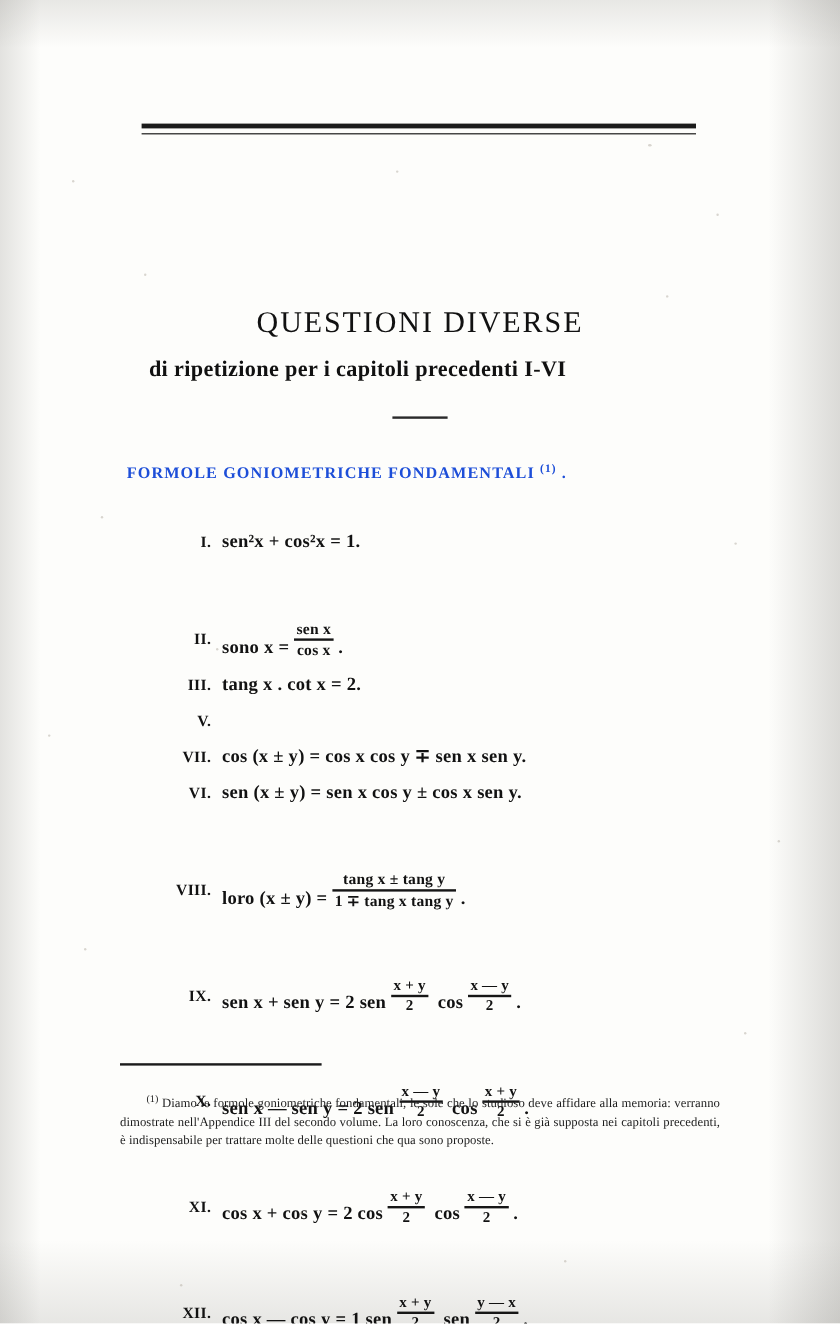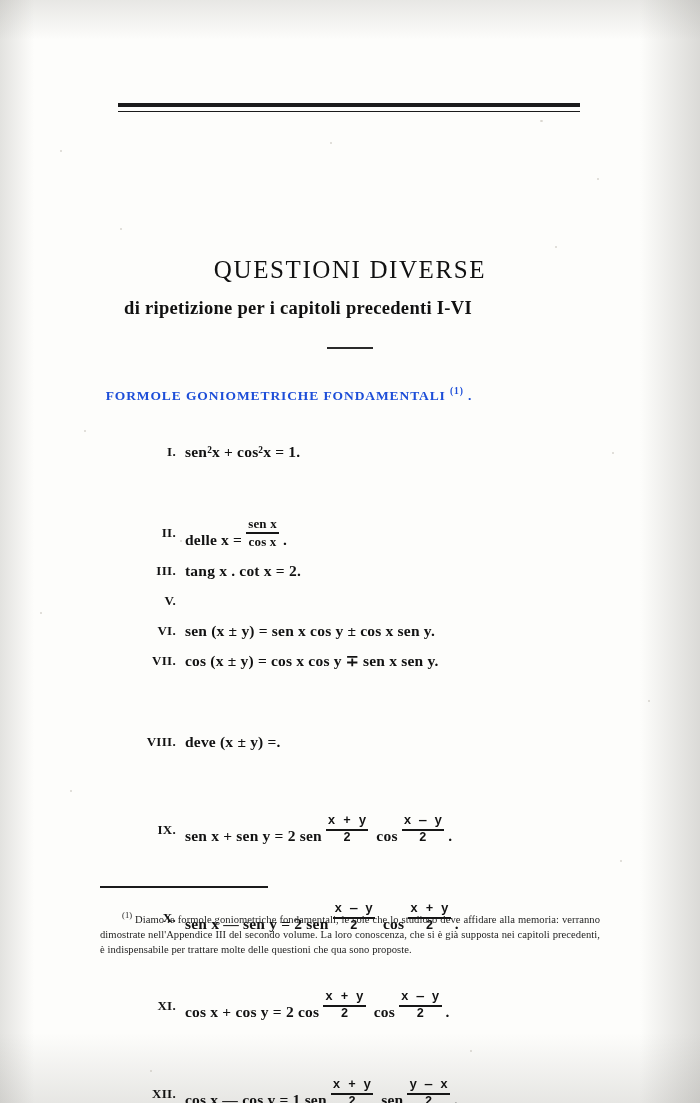--- a/index.html
+++ b/index.html
@@ -180,21 +180,21 @@
     font-weight: bold;
     padding: 0 2px;
     white-space: nowrap;
   }
   .frac .bar {
     height: 1.6px;
     background: #161616;
     width: 100%;
     margin: 1.5px 0;
   }
-  .frac.small .nu, .frac.small .de { font-size: 12.5px; font-family: Liberation Mono, monospace; }
+  .frac.small .nu, .frac.small .de { font-size: 12.5px; }
 
   
   .rule-foot {
     position: absolute;
     left: 100px;
     top: 886px;
     width: 168px;
     height: 2px;
     background: #1b1b1b;
   }
@@ -246,21 +246,21 @@
       <div class="frow">
         <div class="num">I.</div>
         <div class="body">
           <span>sen²x + cos²x = 1.</span>
         </div>
       </div>
 
       <div class="frow tall">
         <div class="num">II.</div>
         <div class="body">
-          <span>delle x =</span>
+          <span>sono x =</span>
           <span class="frac">
             <span class="nu">sen x</span>
             <span class="bar"></span>
             <span class="de">cos x</span>
           </span>
           <span>.</span>
         </div>
       </div>
 
       <div class="frow">
@@ -269,37 +269,42 @@
           <span>tang x . cot x = 2.</span>
         </div>
       </div>
 
 
       <div class="frow">
         <div class="num">V.</div>
       </div>
 
       <div class="frow">
+        <div class="num">VII.</div>
+        <div class="body">
+          <span>cos (x ± y) = cos x cos y ∓ sen x sen y.</span>
+        </div>
+      </div>
+
+      <div class="frow">
         <div class="num">VI.</div>
         <div class="body">
           <span>sen (x ± y) = sen x cos y ± cos x sen y.</span>
         </div>
       </div>
 
-      <div class="frow">
-        <div class="num">VII.</div>
-        <div class="body">
-          <span>cos (x ± y) = cos x cos y ∓ sen x sen y.</span>
-        </div>
-      </div>
-
       <div class="frow tall">
         <div class="num">VIII.</div>
         <div class="body">
-          <span>deve (x ± y) =</span>
+          <span>loro (x ± y) =</span>
+          <span class="frac">
+            <span class="nu">tang x ± tang y</span>
+            <span class="bar"></span>
+            <span class="de">1 ∓ tang x tang y</span>
+          </span>
           <span>.</span>
         </div>
       </div>
 
       <div class="frow tall">
         <div class="num">IX.</div>
         <div class="body">
           <span>sen x + sen y = 2 sen</span>
           <span class="frac small">
             <span class="nu">x + y</span>

